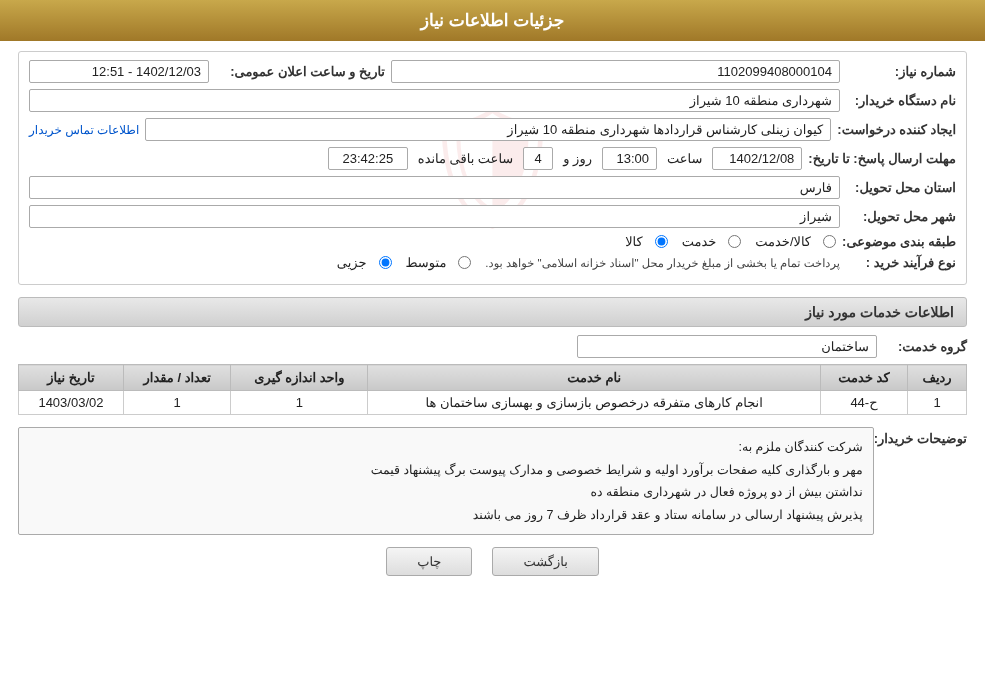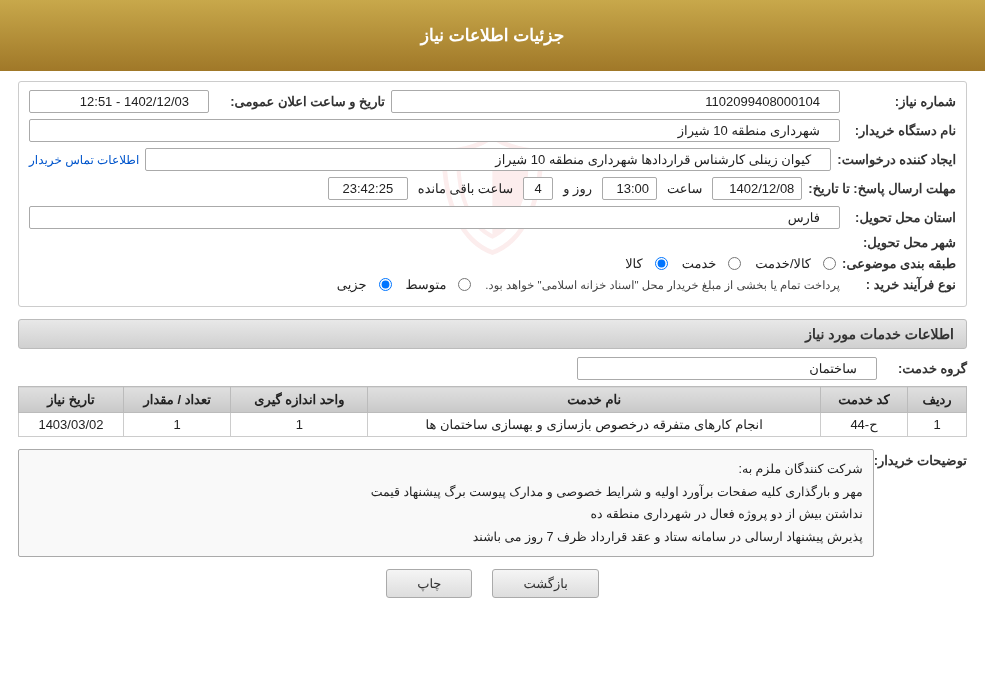--- a/index.html
+++ b/index.html
@@ -13,21 +13,21 @@
     .page-container {
       width: 985px;
       min-height: 691px;
       background: #fff;
       margin: 0 auto;
     }
     .header-bar {
       background: linear-gradient(to bottom, #c8a84b, #a07828);
       color: #fff;
       text-align: center;
-      padding: 25px 0;
+      padding: 10px 0;
       font-size: 17px;
       font-weight: bold;
       letter-spacing: 1px;
     }
     .content {
       padding: 10px 18px;
     }
     .info-section {
       border: 1px solid #ccc;
       border-radius: 3px;
@@ -44,21 +44,21 @@
     .label {
       color: #333;
       font-weight: bold;
       white-space: nowrap;
       min-width: 110px;
       text-align: right;
     }
     .value-box {
       border: 1px solid #aaa;
       background: #fff;
-      padding: 3px 19px;
+      padding: 3px 7px;
       border-radius: 2px;
       min-height: 22px;
       flex: 1;
       text-align: right;
     }
     .link-blue {
       color: #0055cc;
       cursor: pointer;
     }
     .small-box {
@@ -227,20 +227,21 @@
         <div class="small-box" style="min-width:80px; text-align:center; direction:ltr;">23:42:25</div>
       </div>
 
       <div class="row row-inner">
         <span class="label">استان محل تحویل:</span>
         <div class="value-box">فارس</div>
       </div>
 
       <div class="row row-inner">
         <span class="label">شهر محل تحویل:</span>
+        <div class="value-box">شیراز</div>
       </div>
 
       <div class="row row-inner">
         <span class="label">طبقه بندی موضوعی:</span>
         <div class="radio-group">
           <div class="radio-item">
             <input type="radio" name="category" style="">
             <span>کالا/خدمت</span>
           </div>
           <div class="radio-item">

